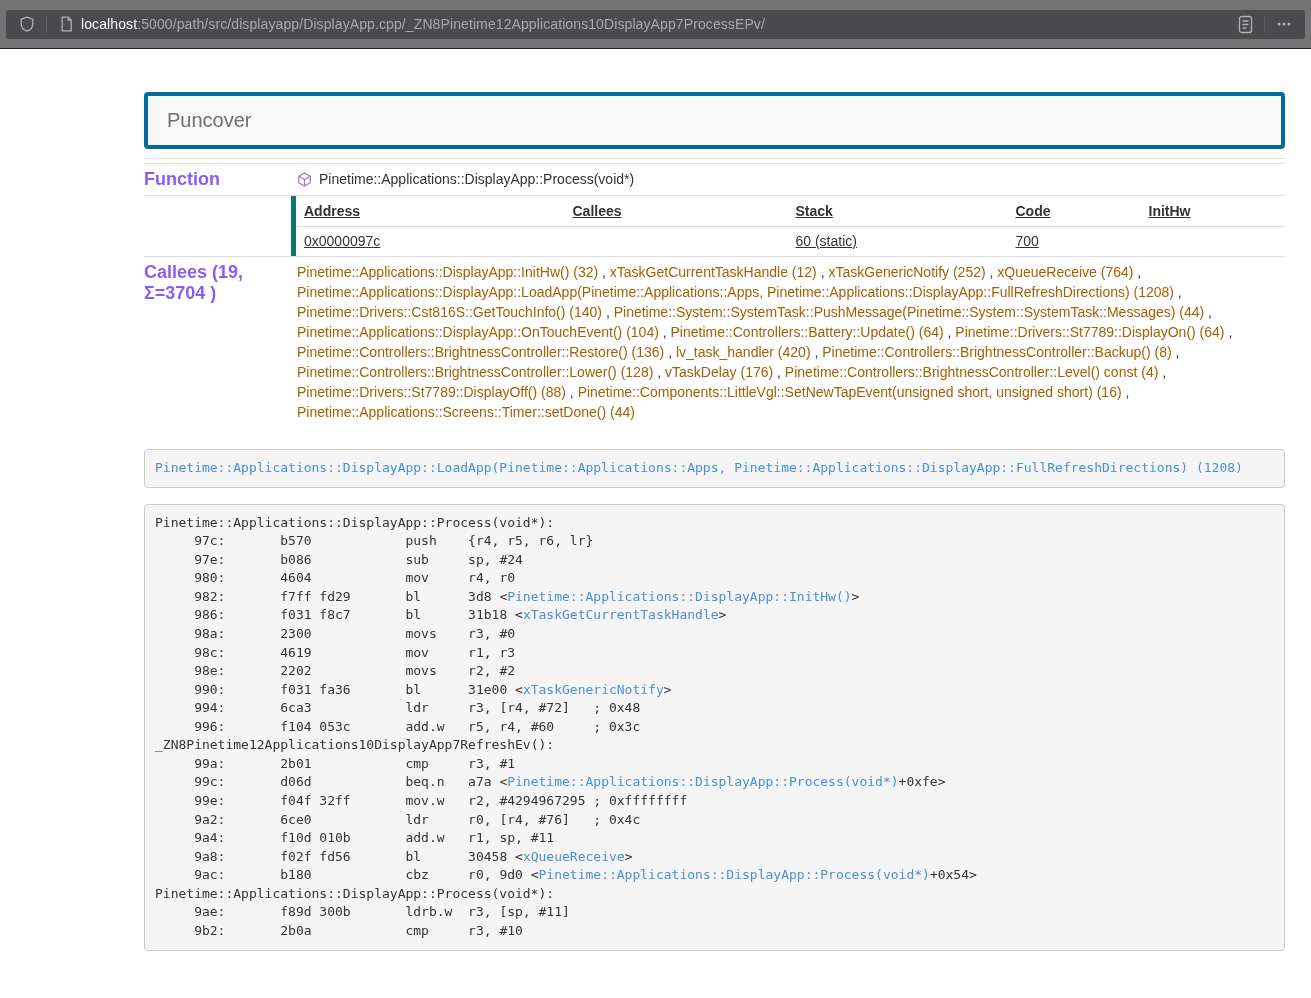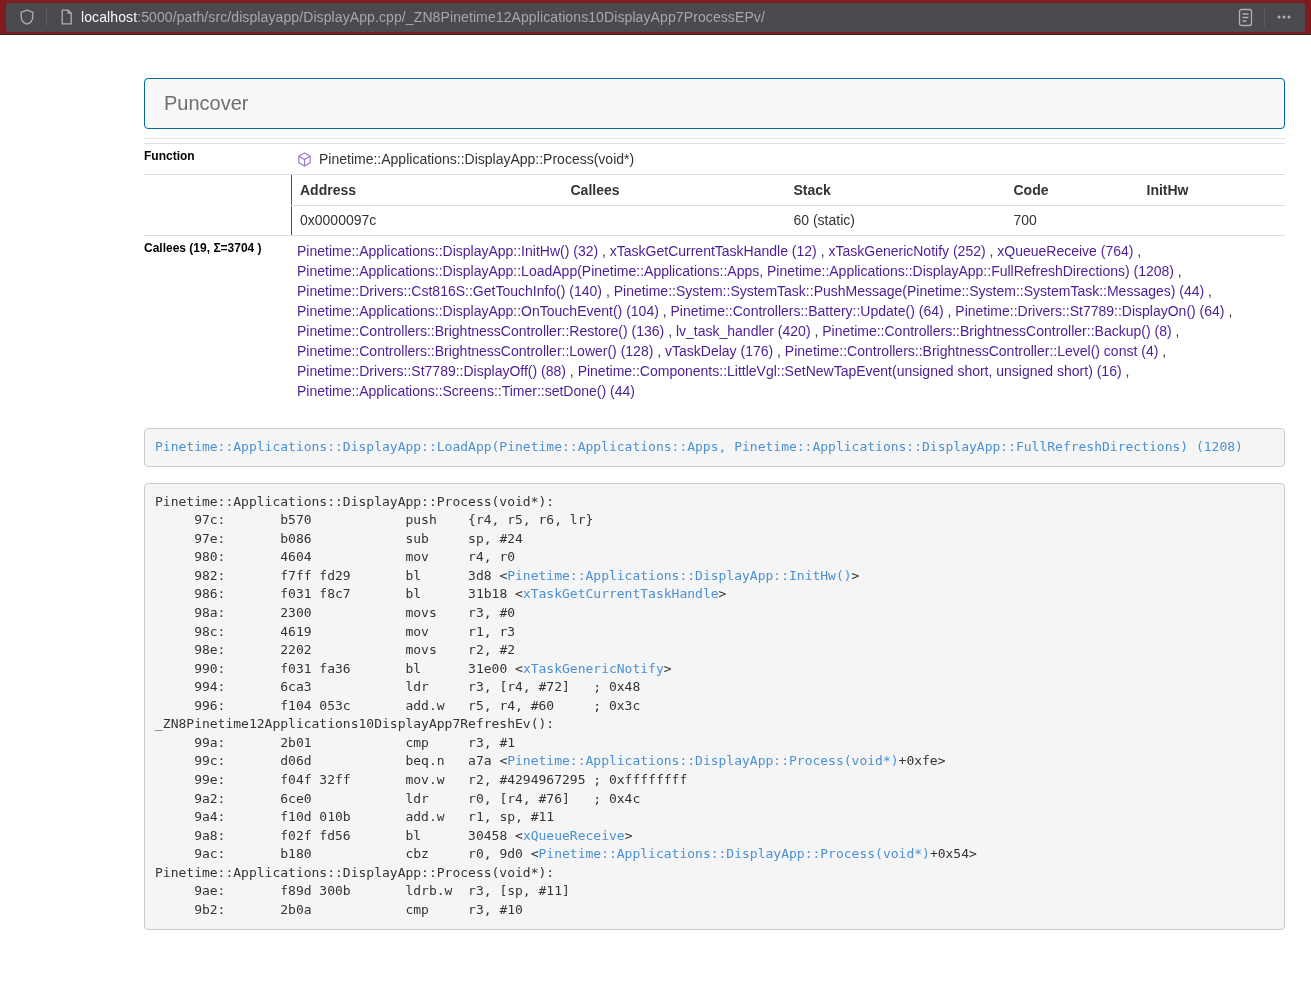--- a/index.html
+++ b/index.html
@@ -1,67 +1,67 @@
 <!DOCTYPE html>
 <html><head>
 <meta charset="utf-8">
 <style>
   * { box-sizing: border-box; margin: 0; padding: 0; }
   html, body { width: 1311px; height: 998px; overflow: hidden; background: #fff;
     font-family: "Liberation Sans", sans-serif; }
 
   
-  .browser-bar { height: 35px; background: #7f1d1d; border-bottom: 1px solid #26262b;
+  .browser-bar { height: 49px; background: #737373; border-bottom: 1px solid #26262b;
     display: flex; align-items: center; padding: 0 6px; }
   .urlbar { flex: 1; height: 29px; background: #4a4a4f; border-radius: 3px;
     display: flex; align-items: center; padding: 0 10px; }
   .ticon { display: inline-flex; align-items: center; justify-content: center;
     width: 22px; height: 22px; flex: 0 0 auto; }
   .ticon svg { stroke: #b1b1b3; fill: none; }
   .ticon svg .fill { fill: #b1b1b3; stroke: none; }
   .vsep { width: 1px; height: 18px; background: #5e5e63; margin: 0 8px; flex: 0 0 auto; }
   .url-text { flex: 1; font-size: 14px; white-space: nowrap; overflow: hidden;
     margin-left: 4px; letter-spacing: 0.1px; }
   .url-host { color: #f9f9fa; }
   .url-rest { color: #a7a7ad; }
 
   
   .container { margin-left: 144px; width: 1141px; color: #333; font-size: 14px; }
 
-  .navbar-panel { margin-top: 43px; background: #f8f8f8; border: 1px solid #0369a1;
+  .navbar-panel { margin-top: 43px; background: #f8f8f8; border: 4px solid #0369a1;
     border-radius: 4px; padding: 13px 19px; }
   .brand { font-size: 20px; color: #6e6e73; text-decoration: none; }
 
   .breadcrumb-row { margin-top: 29px; font-size: 15px; color: #777; }
   .bc-link { color: #337ab7; text-decoration: none; }
   .bc-suffix { color: #333; }
   hr.sep { border: 0; border-top: 1px solid #e5e5e5; margin: 9px 0 0 0; }
 
   table.outer { width: 100%; border-collapse: collapse; margin-top: 4px; }
   table.outer > tbody > tr { border-top: 1px solid #ddd; }
   table.outer th.lbl { width: 147px; text-align: left; vertical-align: top;
-    padding: 5px 8px 5px 0; font-weight: bold; font-size: 12px; color: #000000; }
+    padding: 5px 8px 5px 0; font-weight: bold; font-size: 18px; color: #8b5cf6; }
   table.outer td.val { padding: 0; vertical-align: top; }
 
   .func-line { display: flex; align-items: center; gap: 7px; padding: 5px 0 5px 6px;
     min-height: 30px; }
   .cube svg { display: block; }
 
-  table.nested { width: 100%; border-collapse: collapse; border-left: 1px solid #0f766e; }
+  table.nested { width: 100%; border-collapse: collapse; border-left: 5px solid #0f766e; text-decoration: underline; }
   table.nested th, table.nested td { text-align: left; padding: 5px 8px; font-size: 14px;
     height: 30px; }
   table.nested th { font-weight: bold; color: #333; }
   table.nested tbody tr { border-top: 1px solid #ddd; }
   table.nested .c-address { width: 271px; }
   table.nested .c-remarks { width: 223px; }
   table.nested .c-stack   { width: 220px; }
   table.nested .c-code    { width: 133px; }
 
   .callees-cell { padding: 5px 0 5px 6px; line-height: 20px; }
-  .callee-link { color: #4c1d95; text-decoration: none; }
+  .callee-link { color: #a16207; text-decoration: none; }
 
   pre.box { font-family: "DejaVu Sans Mono", monospace; font-size: 13px;
     line-height: 1.4286; color: #333; background: #f5f5f5; border: 1px solid #ccc;
     border-radius: 4px; padding: 9px 10px; white-space: pre; overflow: hidden;
     tab-size: 8; -moz-tab-size: 8; }
   pre.highlight-pre { margin-top: 22px; }
   pre.code-pre { margin-top: 16px; }
   .asm-link { color: #4a90d2; text-decoration: none; }
 </style>
 </head>

